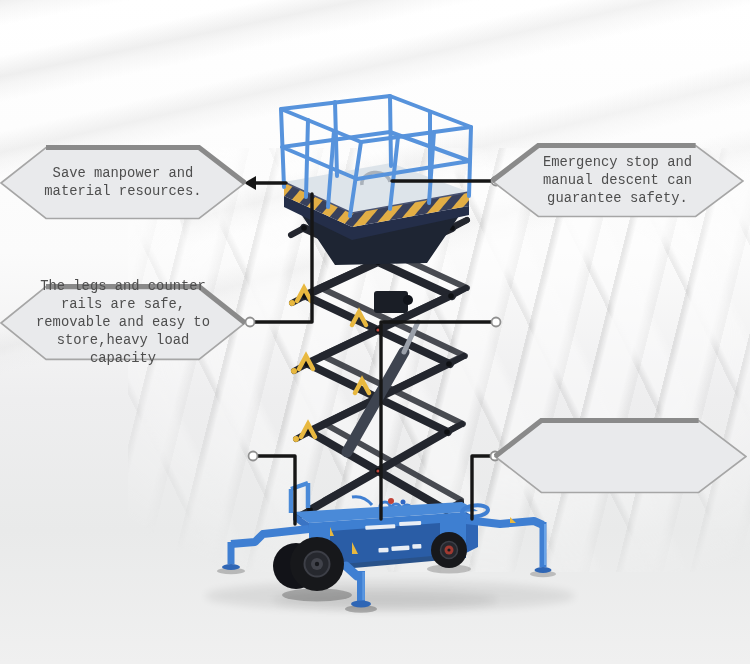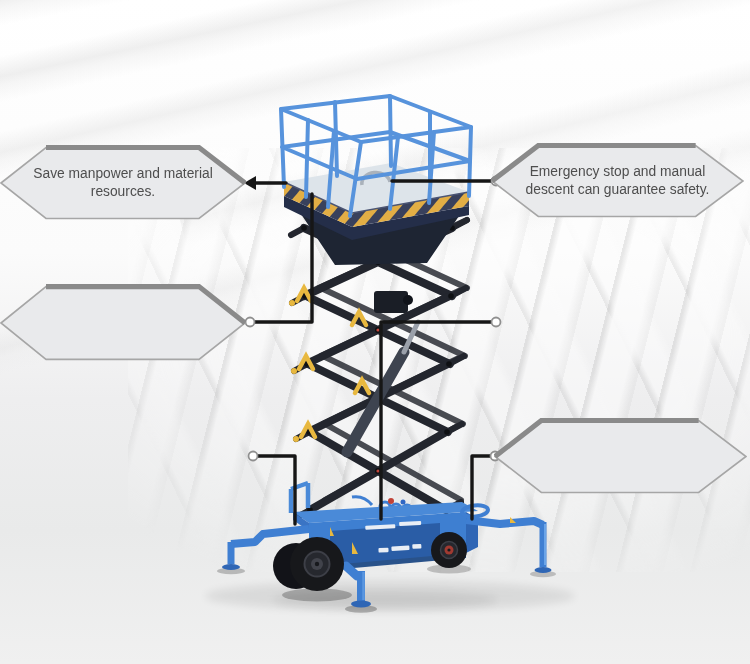--- a/index.html
+++ b/index.html
@@ -1,18 +1,18 @@
 <!DOCTYPE html>
 <html><head>
 <meta charset="utf-8">
 <style>
   html,body{margin:0;padding:0;background:#fff;}
   .canvas{
     position:relative;width:750px;height:664px;overflow:hidden;
-    font-family:Liberation Sans, sans-serif;
+    font-family:Liberation Mono, monospace;
     background:linear-gradient(180deg,#ffffff 0%,#fbfbfb 38%,#eeeeef 60%,#e9eaea 80%,#f0f0f0 100%);
   }
   
   .bg{position:absolute;inset:0;overflow:hidden;}
   .swoosh{position:absolute;width:1150px;height:84px;
     background:linear-gradient(to bottom, rgba(255,255,255,0) 28%, rgba(168,168,168,.18) 52%, rgba(228,228,228,.32) 62%, rgba(255,255,255,0) 82%);
     transform-origin:left center;}
   .s1{left:-100px;top:-24px;transform:rotate(-11deg);}
   .s2{left:-80px;top:50px;transform:rotate(-12deg);}
   .s3{left:-40px;top:118px;transform:rotate(-13deg);opacity:.85;}
@@ -237,20 +237,21 @@
       <polygon points="1,38 46,2.5 199,2.5 245,38 199,73.5 46,73.5" stroke="#a6a6a6" stroke-width="1.6" fill="#e9eaec"></polygon>
       <path d="M46,2.5 L199,2.5 L245,38" fill="none" stroke="#8a8a8a" stroke-width="5"></path>
     </svg>
     <div class="co-text">Save manpower and material resources.</div>
   </div>
   <div class="callout" style="left:0;top:284px;width:246px;height:78px">
     <svg class="co-shape" viewBox="0 0 246 76" preserveAspectRatio="none">
       <polygon points="1,38 46,2.5 199,2.5 245,38 199,73.5 46,73.5" stroke="#a6a6a6" stroke-width="1.6" fill="#e9eaec"></polygon>
       <path d="M46,2.5 L199,2.5 L245,38" fill="none" stroke="#8a8a8a" stroke-width="5"></path>
     </svg>
+    <div class="co-text">The legs and counter rails are safe, removable and easy to store,heavy load capacity</div>
   </div>
 
   <div class="callout" style="left:491px;top:143px;width:253px;height:76px">
     <svg class="co-shape" viewBox="0 0 246 76" preserveAspectRatio="none">
       <polygon points="1,38 46,2.5 199,2.5 245,38 199,73.5 46,73.5" stroke="#a6a6a6" stroke-width="1.6" fill="#e9eaec"></polygon>
       <path d="M199,2.5 L46,2.5 L1,38" fill="none" stroke="#8a8a8a" stroke-width="5"></path>
     </svg>
     <div class="co-text">Emergency stop and manual descent can guarantee safety.</div>
   </div>
   <div class="callout" style="left:494px;top:418px;width:253px;height:77px">

